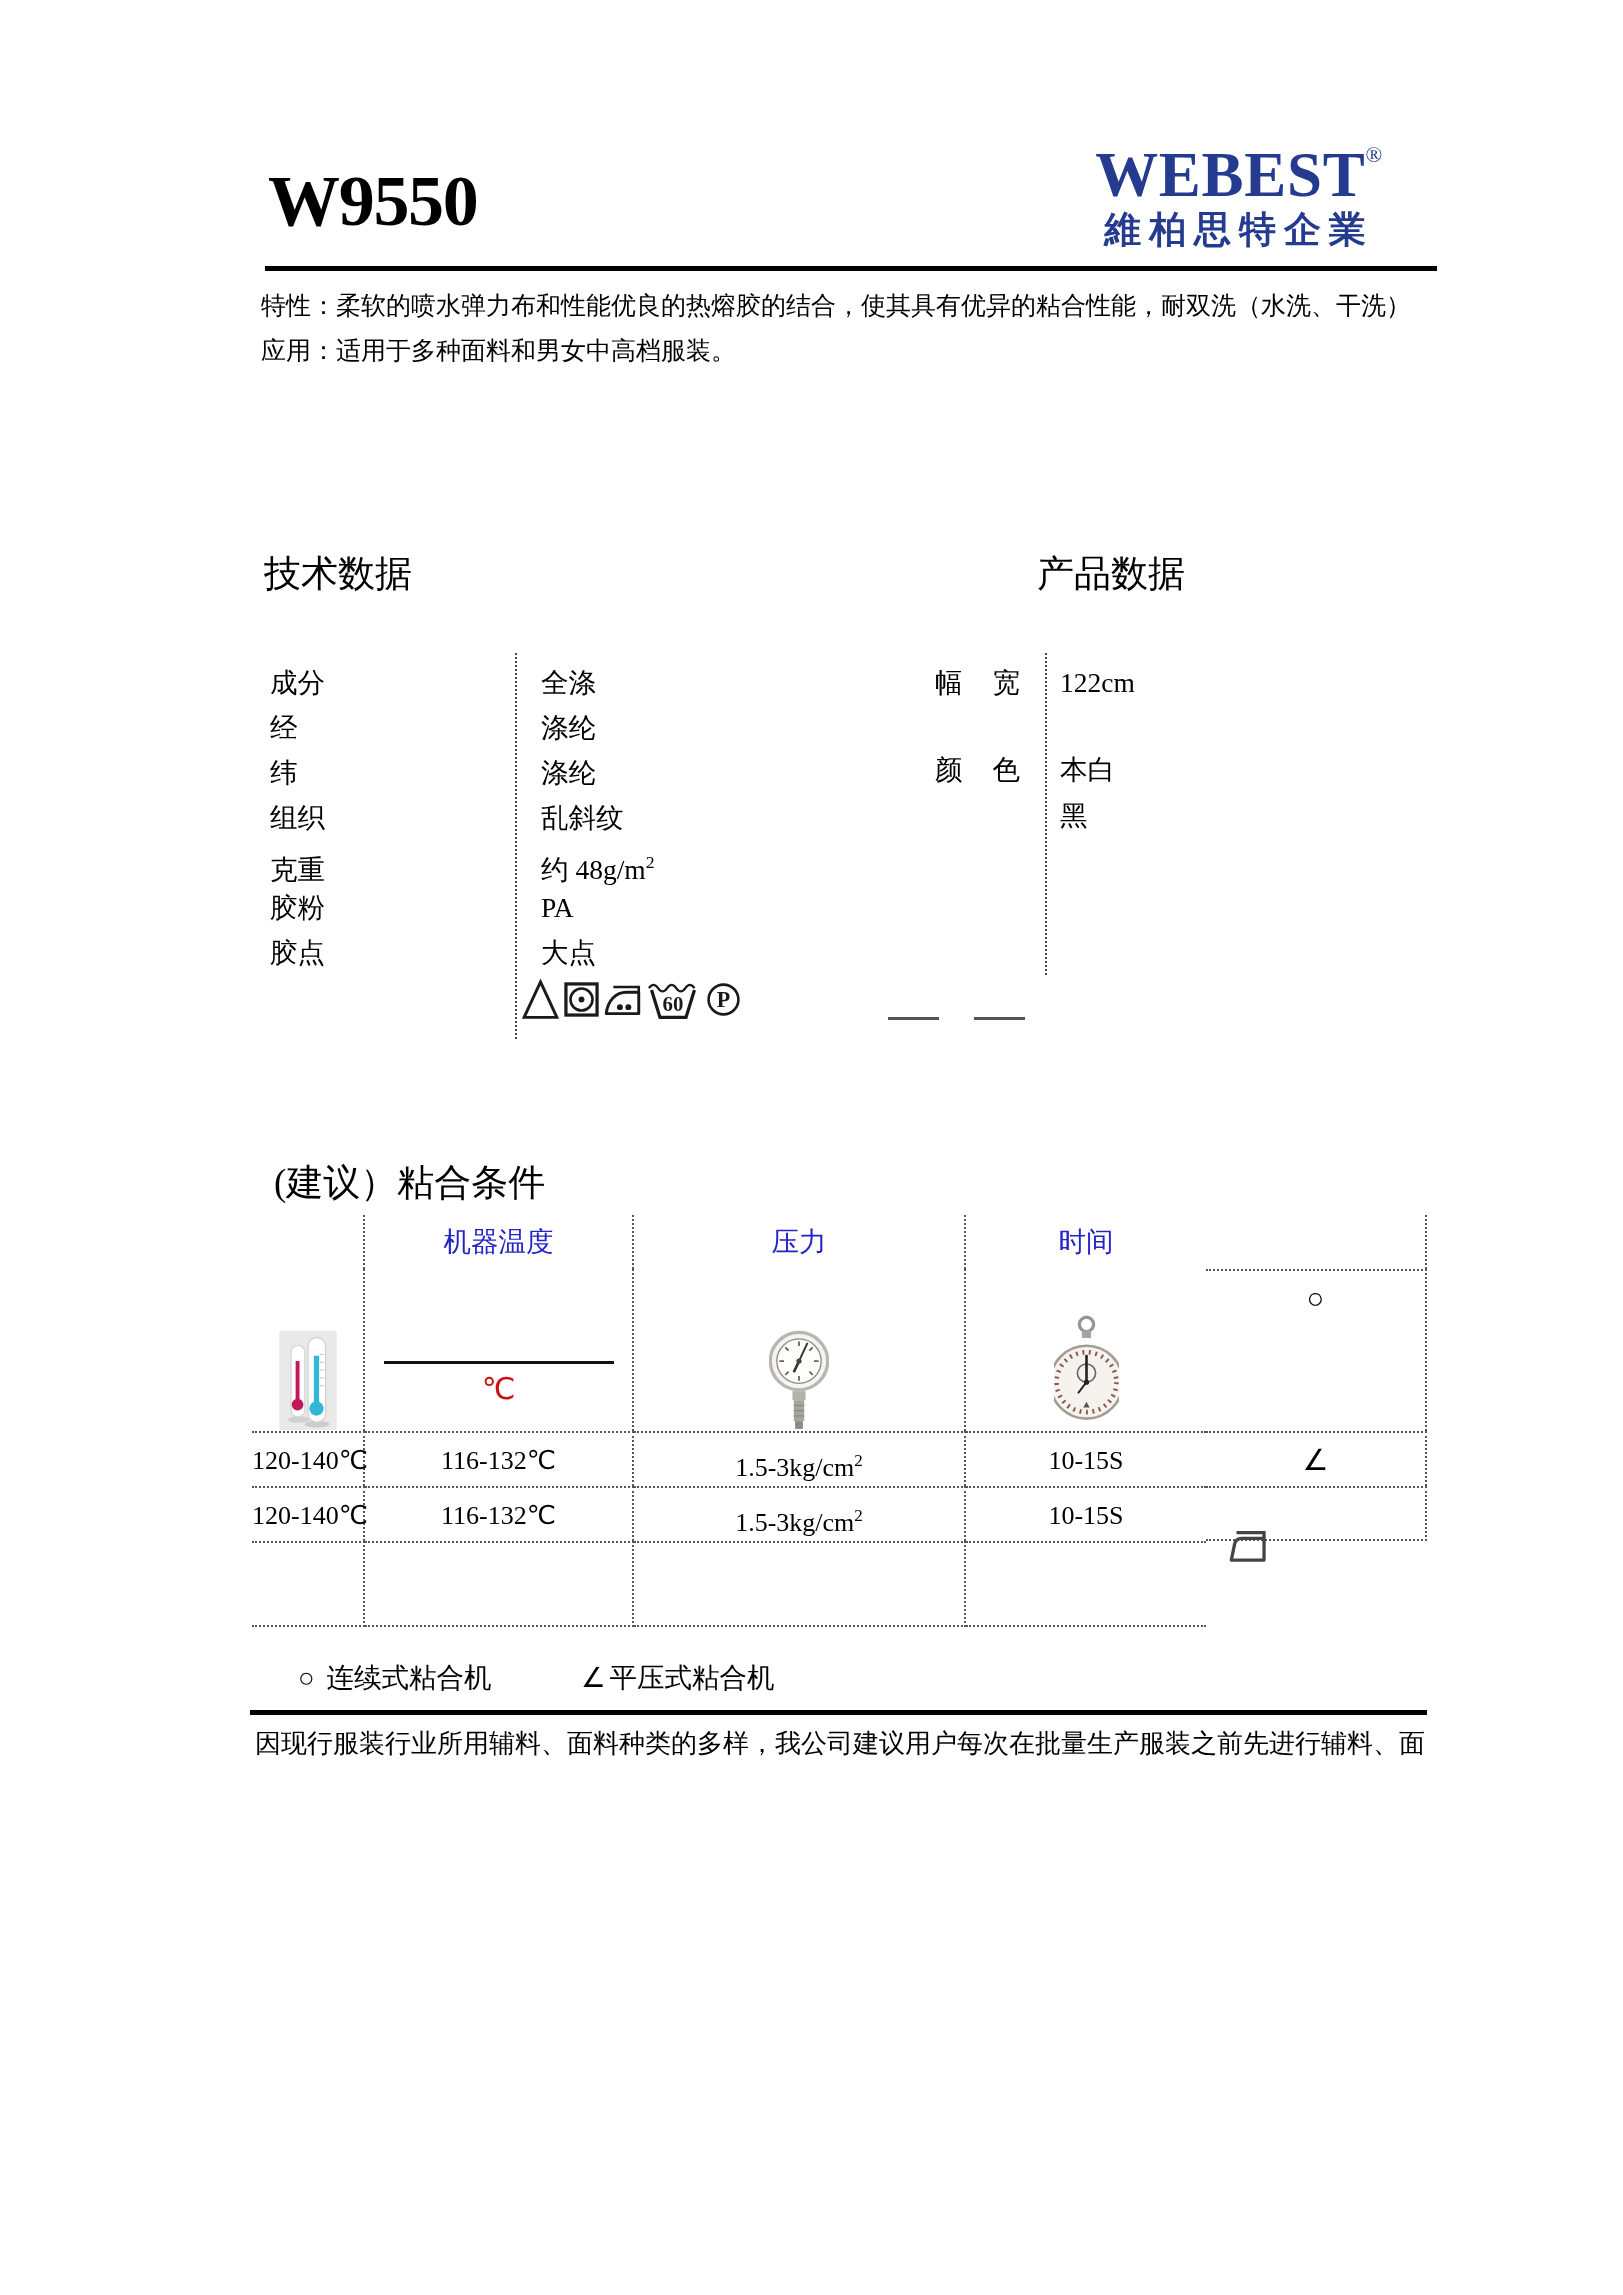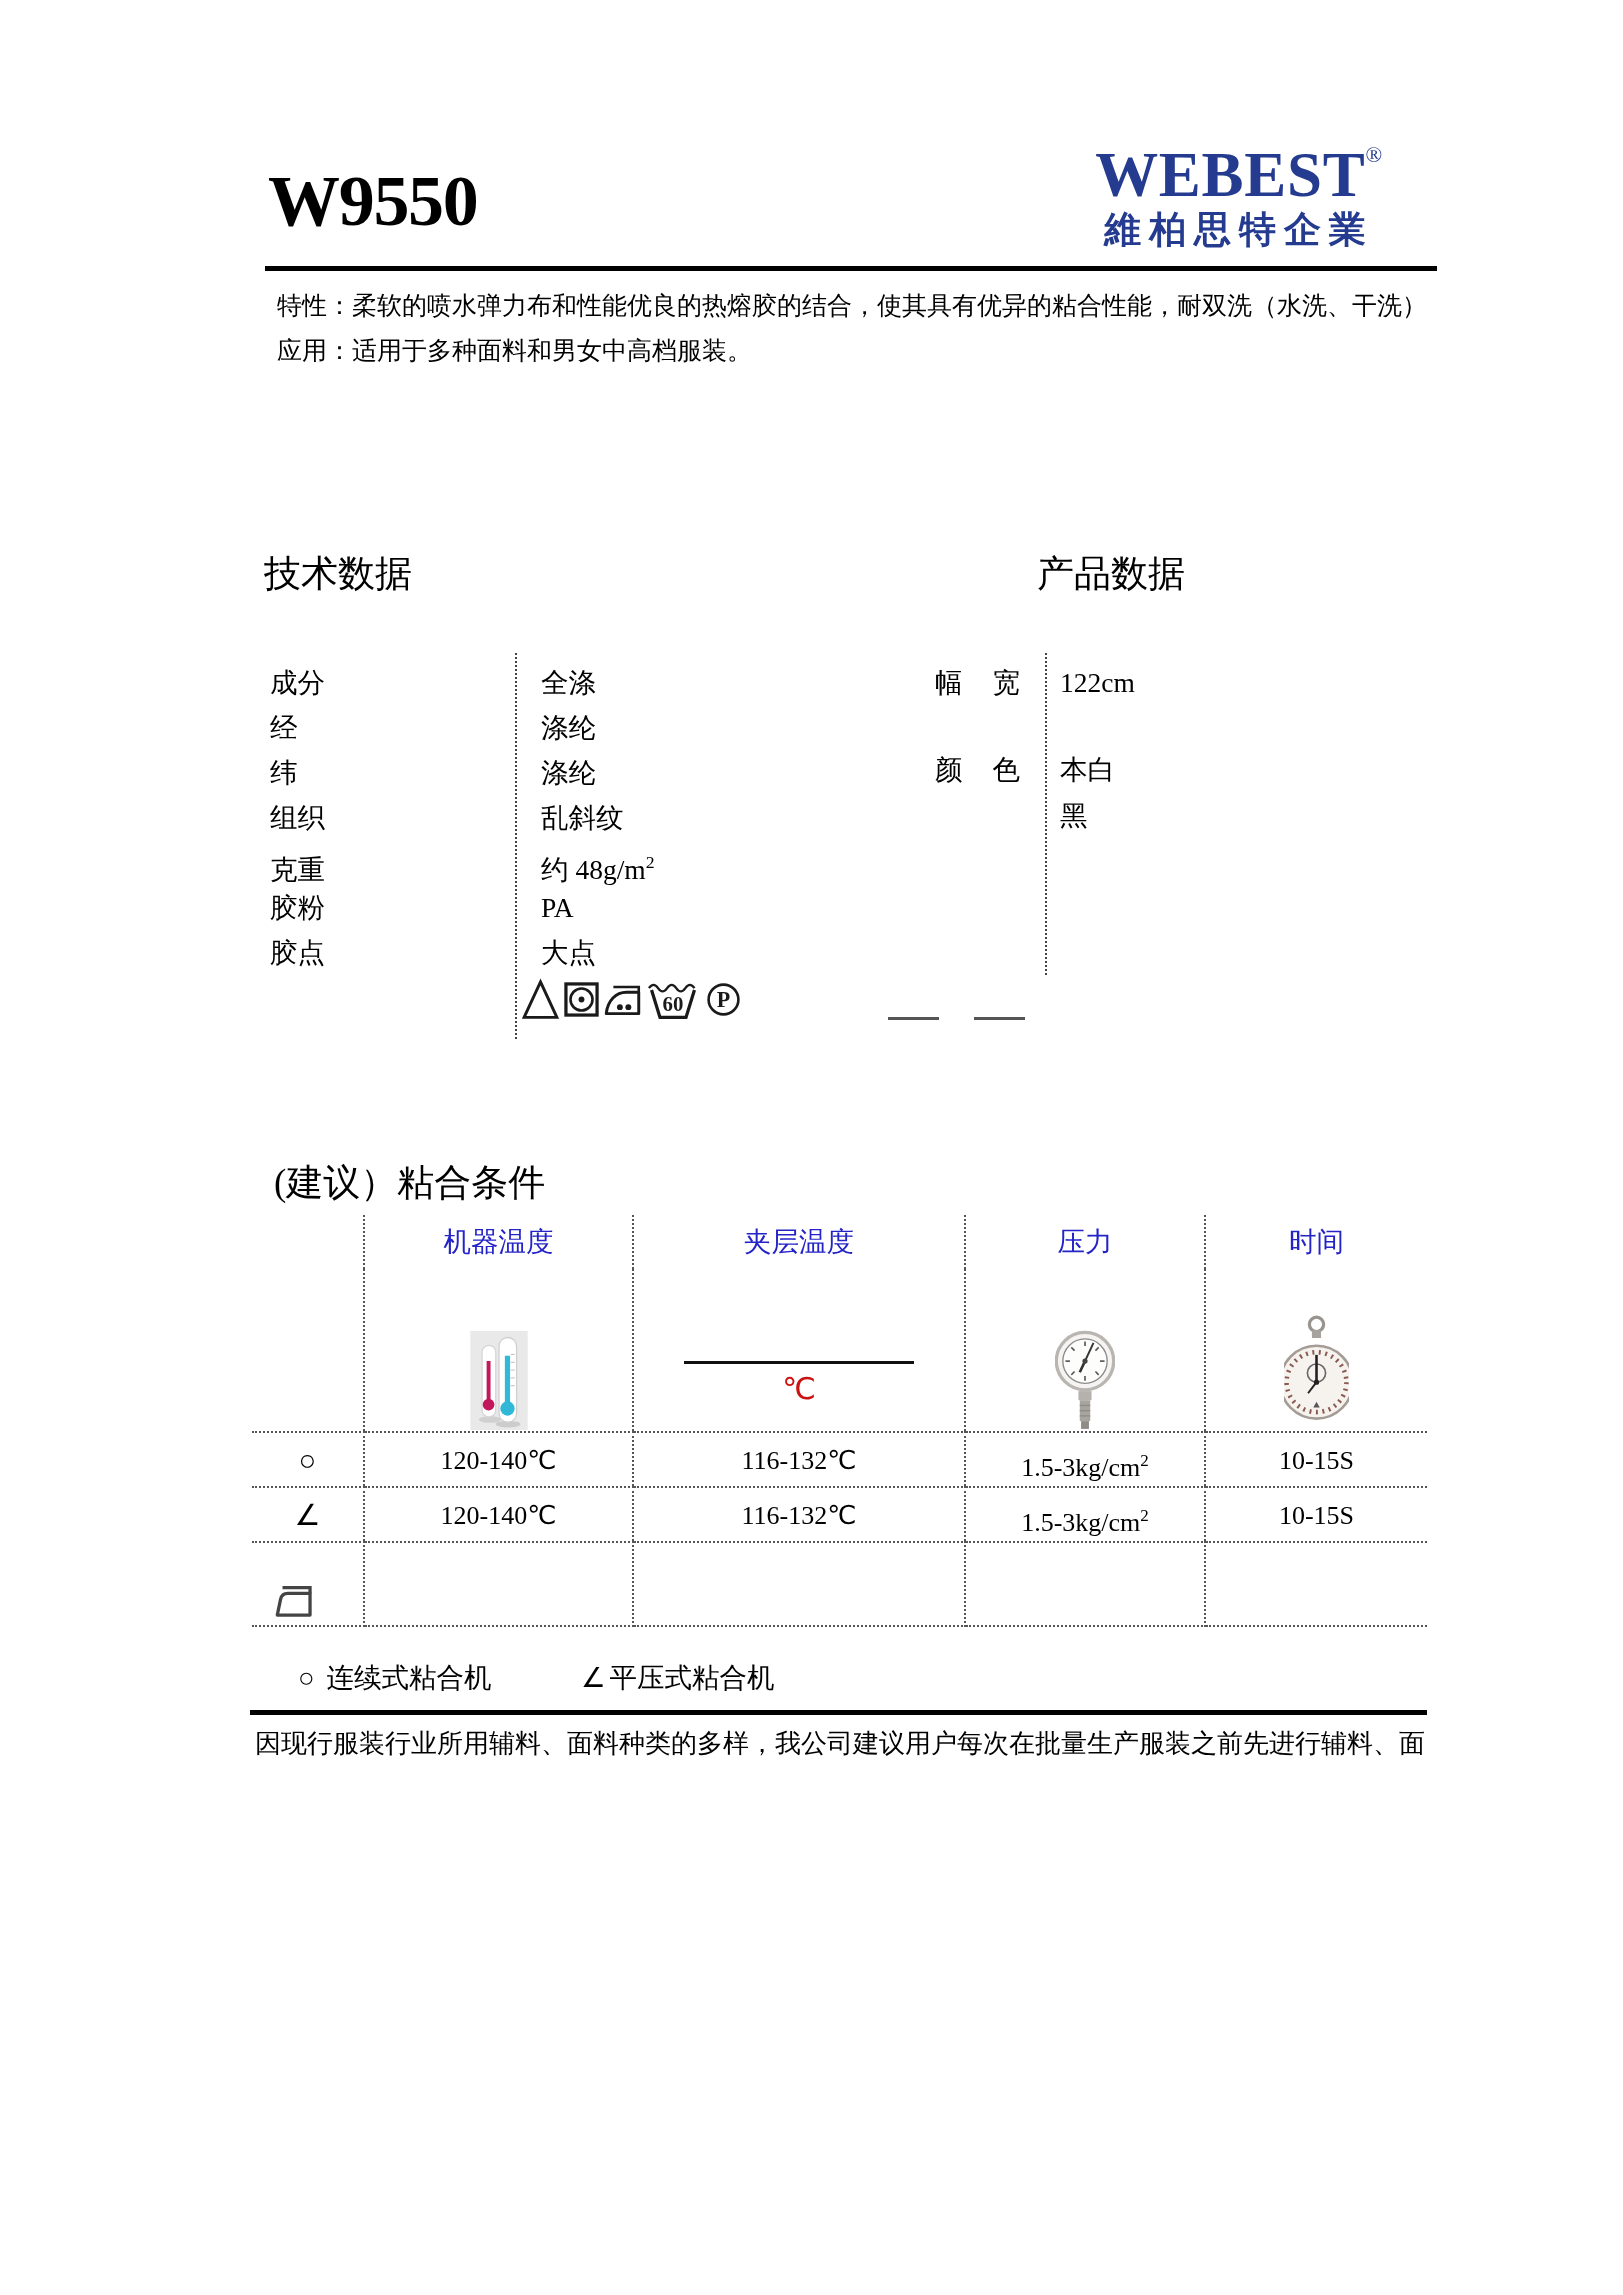--- a/index.html
+++ b/index.html
@@ -16,21 +16,21 @@
   .logo{
     position:absolute; left:1087px; top:144px; width:304px; text-align:center;
     color:#243b8f; line-height:1;
   }
   .logo-brand{font-size:63px; font-weight:700; letter-spacing:0.7px; white-space:nowrap;}
   .logo-brand sup{font-size:22px; vertical-align:34px; font-weight:400;}
   .logo-company{font-size:37px; font-weight:700; letter-spacing:7.9px; margin-top:3.9px; white-space:nowrap;}
   .header-rule{position:absolute; left:265px; top:266px; width:1172px; height:5.2px; background:#000;}
 
   
-  .intro{position:absolute; left:261px; top:285px; width:1165px; font-size:25px; line-height:41px;margin-left:16px;}
+  .intro{position:absolute; left:261px; top:285px; width:1165px; font-size:25px; line-height:41px;}
   .intro-line{white-space:nowrap;}
   .intro-cont{padding-left:69px;}
   .intro-app{margin-top:3.9px;}
 
   
   .sec-heading{position:absolute; font-size:37px; line-height:1; white-space:nowrap;}
 
   
   .tech-rows{position:absolute; left:270px; top:660px; width:720px;}
   .tech-row{height:45px; line-height:45px; font-size:27.5px; white-space:nowrap;}
@@ -151,21 +151,20 @@
   </div>
   <div class="care-dash" style="left:888px; top:1017px; width:51px;"></div>
   <div class="care-dash" style="left:974px; top:1017px; width:51px;"></div>
 
   <div class="sec-heading" style="left:274px; top:1164px;">(建议）粘合条件</div>
 
   <div class="bond-table">
 
     <div class="bt-cell br"></div>
     <div class="bt-cell br bt-header">机器温度</div>
-    <div class="bt-cell br bt-header">夹层温度</div>
     <div class="bt-cell br bt-header">压力</div>
     <div class="bt-cell bt-header">时间</div>
 
     <div class="bt-cell br"></div>
     <div class="bt-cell br">
       <div class="thermo-wrap">
         <svg width="58" height="99" viewBox="0 0 88 152">
           <rect x="0" y="0" width="88" height="152" fill="#e9e9e9"></rect>
           <ellipse cx="30" cy="136" rx="17" ry="5" fill="#d0d0d0"></ellipse>
           <ellipse cx="58" cy="143" rx="19" ry="5" fill="#cccccc"></ellipse>

